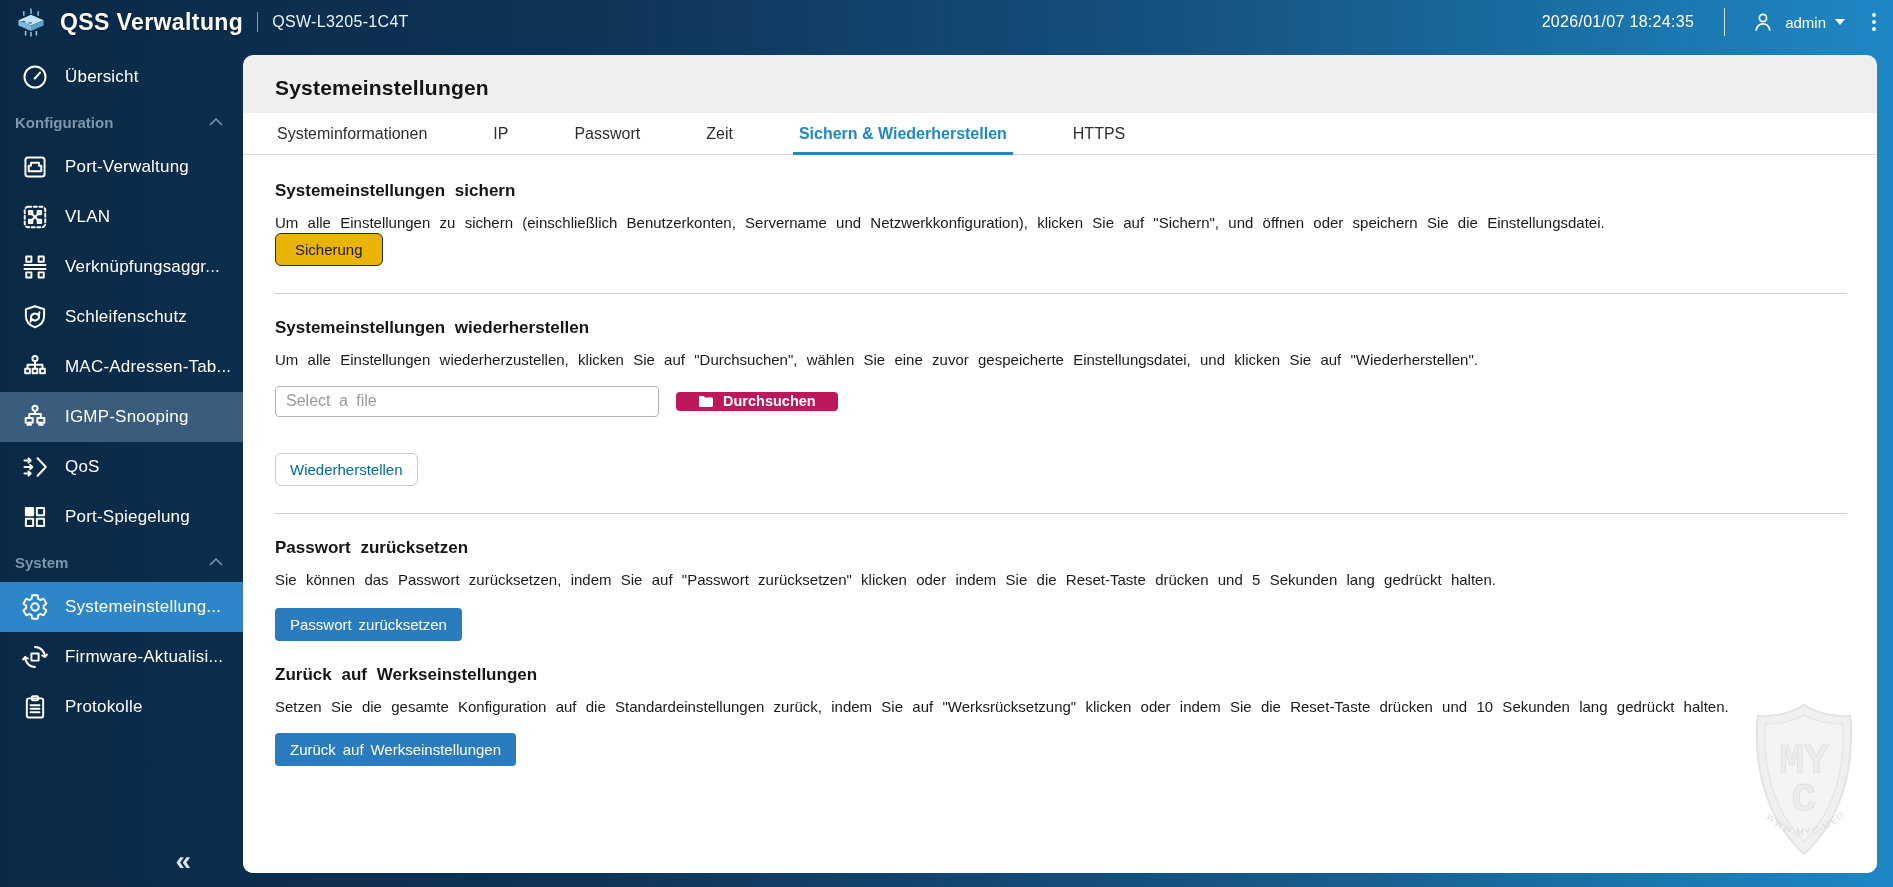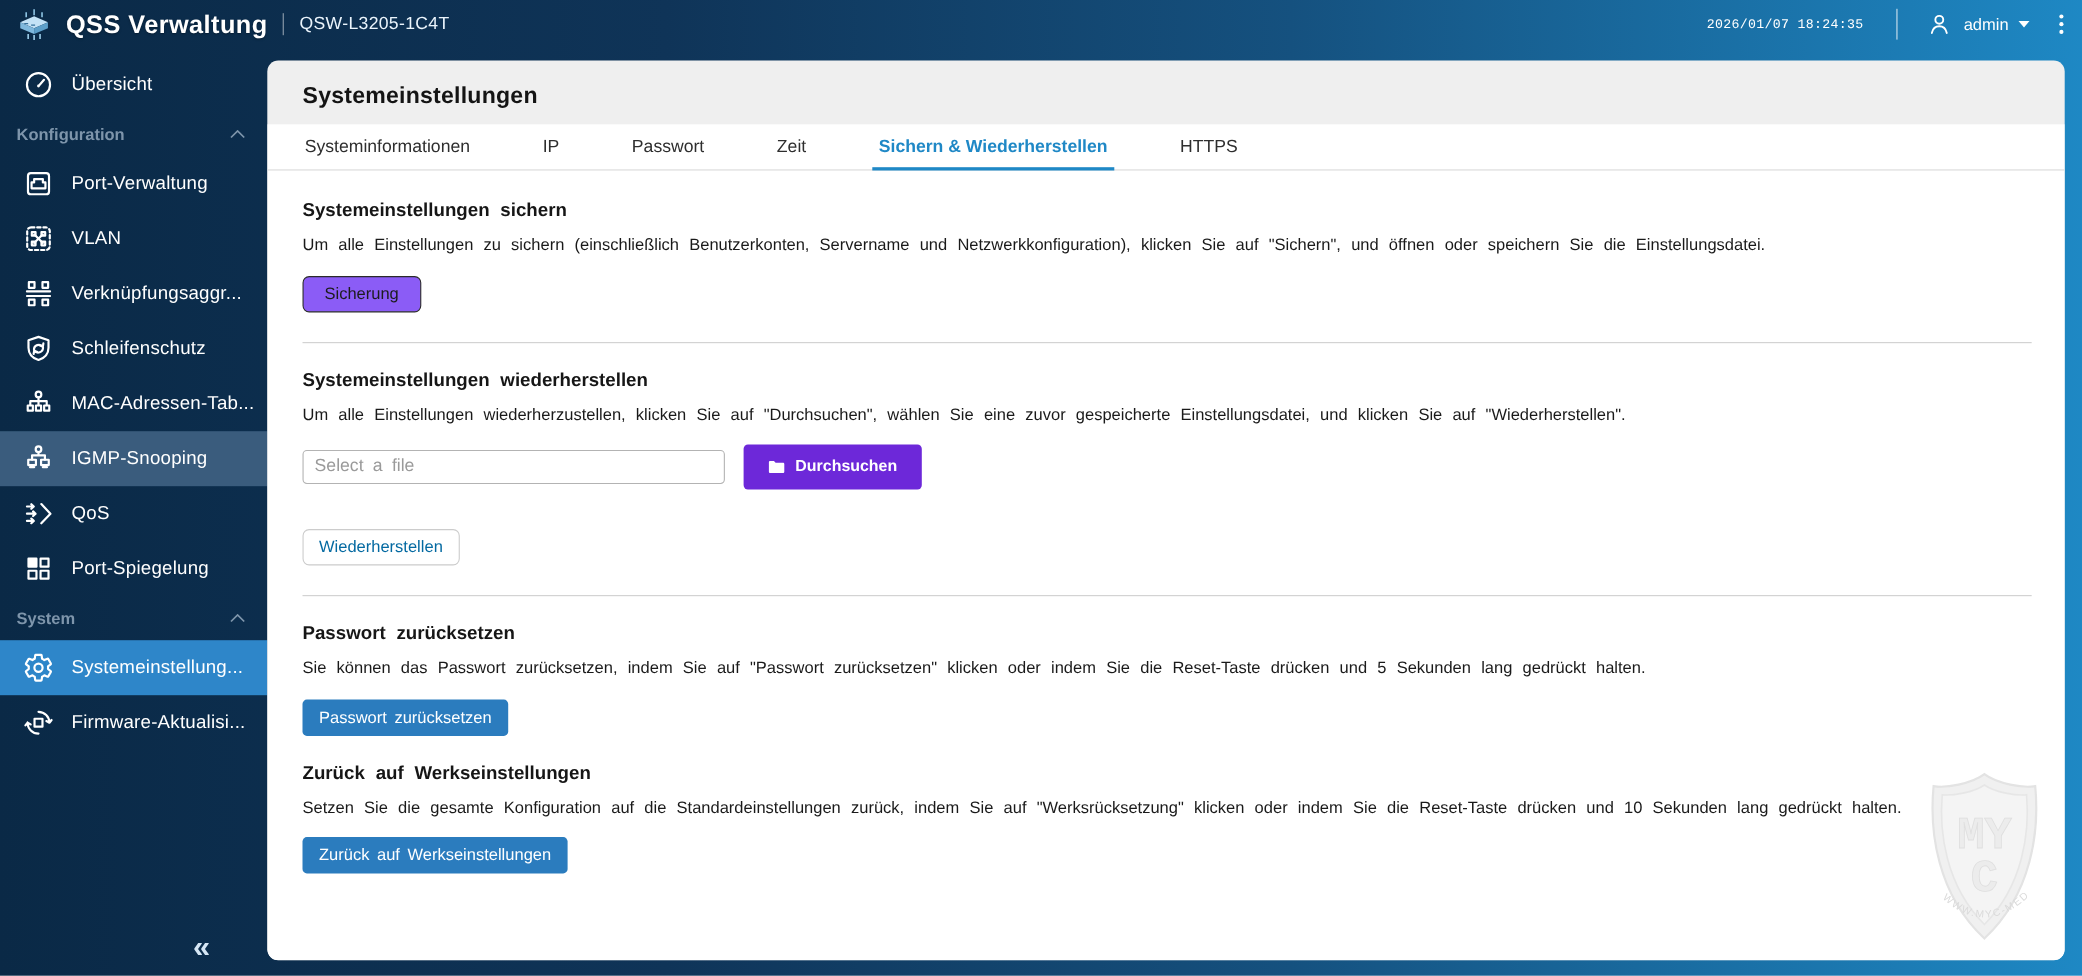--- a/index.html
+++ b/index.html
@@ -8,21 +8,21 @@
     font-family:"Liberation Sans",sans-serif;
     background:linear-gradient(90deg,#0a2946 0%,#0f3458 32%,#15517f 62%,#1e88c4 100%);
   }
   
   .topbar{position:absolute;top:0;left:0;right:0;height:44px;display:flex;align-items:center;padding:0 16px 0 12px;box-sizing:border-box;color:#fff;}
   .logo{width:38px;height:36px;display:flex;align-items:center;justify-content:center;}
   .app-title{font-size:23px;font-weight:bold;letter-spacing:.4px;margin-left:10px;text-shadow:0 1px 2px rgba(0,0,0,.35);}
   .vdiv-s{width:1px;height:20px;background:rgba(255,255,255,.55);margin:0 14px;}
   .device{font-size:16px;color:#eaf4fc;letter-spacing:.3px;}
   .tb-right{margin-left:auto;display:flex;align-items:center;}
-  .datetime{font-size:12px;letter-spacing:.3px;font-family:Liberation Mono, monospace;}
+  .datetime{font-size:16px;letter-spacing:.3px;}
   .vdiv{width:1px;height:28px;background:rgba(255,255,255,.8);margin:0 26px 0 30px;}
   .user{display:flex;align-items:center;cursor:pointer;}
   .user-name{font-size:15px;margin:0 9px 0 10px;}
   .caret{width:0;height:0;border-left:5px solid transparent;border-right:5px solid transparent;border-top:6px solid #fff;}
   .kebab{margin-left:26px;display:flex;align-items:center;cursor:pointer;}
   
   .sidebar{position:absolute;top:44px;left:0;width:243px;bottom:0;padding-top:8px;box-sizing:border-box;}
   .nav-item{height:50px;display:flex;align-items:center;padding-left:20px;color:#fff;cursor:pointer;}
   .nav-item .nicon{width:30px;height:30px;flex:0 0 30px;display:flex;align-items:center;justify-content:center;}
   .nav-item .nlabel{margin-left:15px;font-size:17px;font-weight:normal;letter-spacing:.2px;white-space:nowrap;}
@@ -36,28 +36,28 @@
   .panel{position:absolute;left:243px;top:55px;right:16px;bottom:14px;background:#efefef;border-radius:10px;overflow:hidden;}
   .panel-title{padding:21px 32px 13px;font-size:21px;font-weight:bold;color:#141414;letter-spacing:.2px;border-radius:18px;}
   .card{position:absolute;left:0;right:0;top:58px;bottom:0;background:#fff;}
   .tabs{display:flex;gap:62px;padding:0 32px;border-bottom:1px solid #dadada;height:41px;align-items:stretch;}
   .tab{font-size:16px;color:#2e2e2e;display:flex;align-items:center;position:relative;cursor:pointer;padding:0 2px;white-space:nowrap;}
   .tab.active{color:#1f88c6;font-weight:bold;}
   .tab.active::after{content:"";position:absolute;left:-4px;right:-4px;bottom:-1px;height:3px;background:#1f88c6;}
   .content{padding:2px 30px 0 32px;}
   .sec h3{font-size:17px;font-weight:bold;color:#161616;margin:24px 0 0;word-spacing:.3em;}
   .sec p{font-size:15px;color:#1a1a1a;margin:12px 0 0;word-spacing:.34em;line-height:1.35;}
-  .btn-outline{margin-top:18px;font-family:inherit;font-size:15px;color:#1c1c1c;background:#8b5cf6;border:1px solid #2a2a2a;border-radius:6px;padding:7px 19px;cursor:pointer;}
+  .btn-outline{font-family:inherit;font-size:15px;color:#1c1c1c;background:#eab308;border:1px solid #2a2a2a;border-radius:6px;padding:7px 19px;cursor:pointer;}
   .btn-disabled{margin-top:36px;font-family:inherit;font-size:15px;color:#0369a1;background:#fff;border:1px solid #cccccc;border-radius:6px;padding:7px 14px;word-spacing:.1em;}
   .btn-blue{font-family:inherit;font-size:15px;color:#fff;background:#2b7cbe;border:none;border-radius:4px;padding:8px 15px;cursor:pointer;word-spacing:.18em;}
   .divider{border:none;border-top:1px solid #cfcfcf;margin:27px 0 0;}
   .file-row{margin-top:15px;display:flex;align-items:center;gap:17px;}
   .file-input{width:362px;height:29px;border:1px solid #b3b3b3;border-radius:4px;padding:0 10px;font-family:inherit;font-size:16px;color:#333;}
   .file-input::placeholder{color:#9a9a9a;word-spacing:.25em;}
-  .btn-browse{height:41px;display:flex;align-items:center;gap:9px;font-family:inherit;font-size:14.5px;font-weight:bold;color:#fff;background:#6d28d9;border:none;border-radius:4px;padding:0 22px;cursor:pointer;}
+  .btn-browse{height:19px;display:flex;align-items:center;gap:9px;font-family:inherit;font-size:14.5px;font-weight:bold;color:#fff;background:#be185d;border:none;border-radius:4px;padding:0 22px;cursor:pointer;}
   .mt18{margin-top:18px;} .mt16{margin-top:16px;}
   
   .watermark{position:absolute;right:14px;bottom:2px;opacity:.9;pointer-events:none;}
 </style>
 </head>
 <body>
 
 <div class="topbar">
   <span class="logo">
     <svg width="36" height="34" viewBox="0 0 40 36">
@@ -236,20 +236,30 @@
     <span class="nicon">
       <svg width="28" height="28" viewBox="0 0 24 24" class="icon-svg">
           <rect x="8.9" y="8.9" width="6.2" height="6.2"></rect>
           <path d="M12 3.5a8.5 8.5 0 0 1 8.5 8.5 M20.5 12l1.7-2.1 M20.5 12l-2.4-1.3"></path>
           <path d="M12 20.5A8.5 8.5 0 0 1 3.5 12 M3.5 12l-1.7 2.1 M3.5 12l2.4 1.3"></path>
         </svg>
     </span>
     <span class="nlabel">Firmware-Aktualisi...</span>
   </div>
 
+  <div class="nav-item">
+    <span class="nicon">
+      <svg width="28" height="28" viewBox="0 0 24 24" class="icon-svg">
+          <rect x="5" y="4.6" width="14" height="16.4" rx="1.8"></rect>
+          <rect x="9.2" y="2.8" width="5.6" height="3.4" rx="1"></rect>
+          <path d="M8.2 10.4h7.6 M8.2 13.4h7.6 M8.2 16.4h7.6"></path>
+        </svg>
+    </span>
+    <span class="nlabel">Protokolle</span>
+  </div>
 
   <span class="collapse">«</span>
 </div>
 
 <div class="panel">
   <div class="panel-title">Systemeinstellungen</div>
 
   <div class="card">
     <div class="tabs">
       <div class="tab">Systeminformationen</div>

